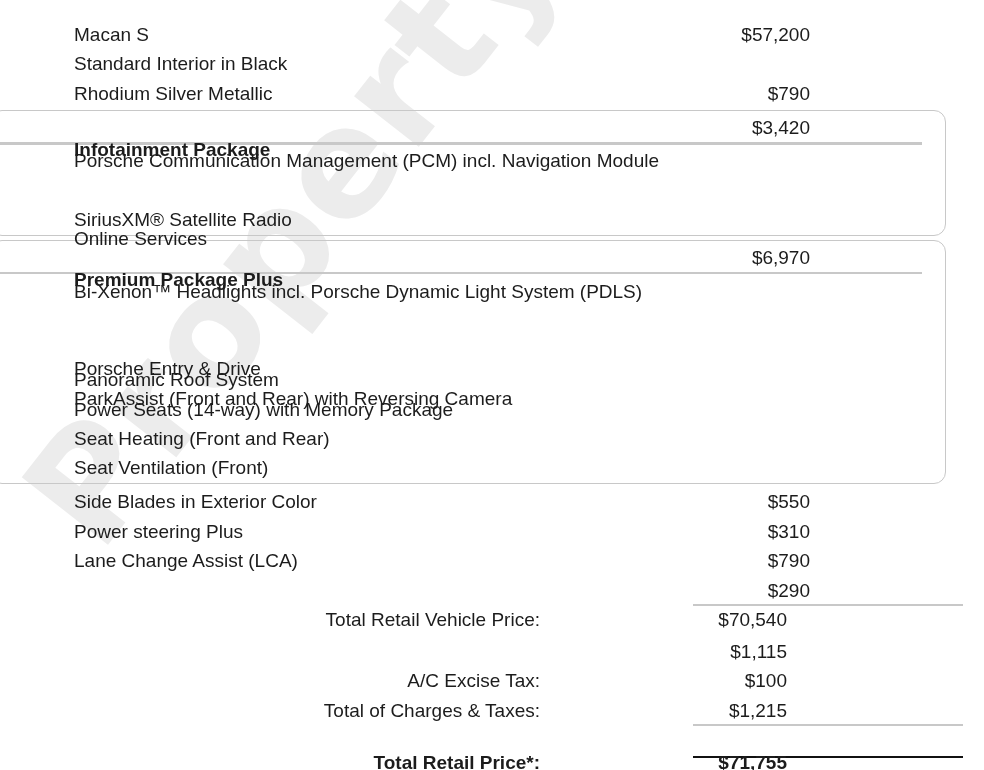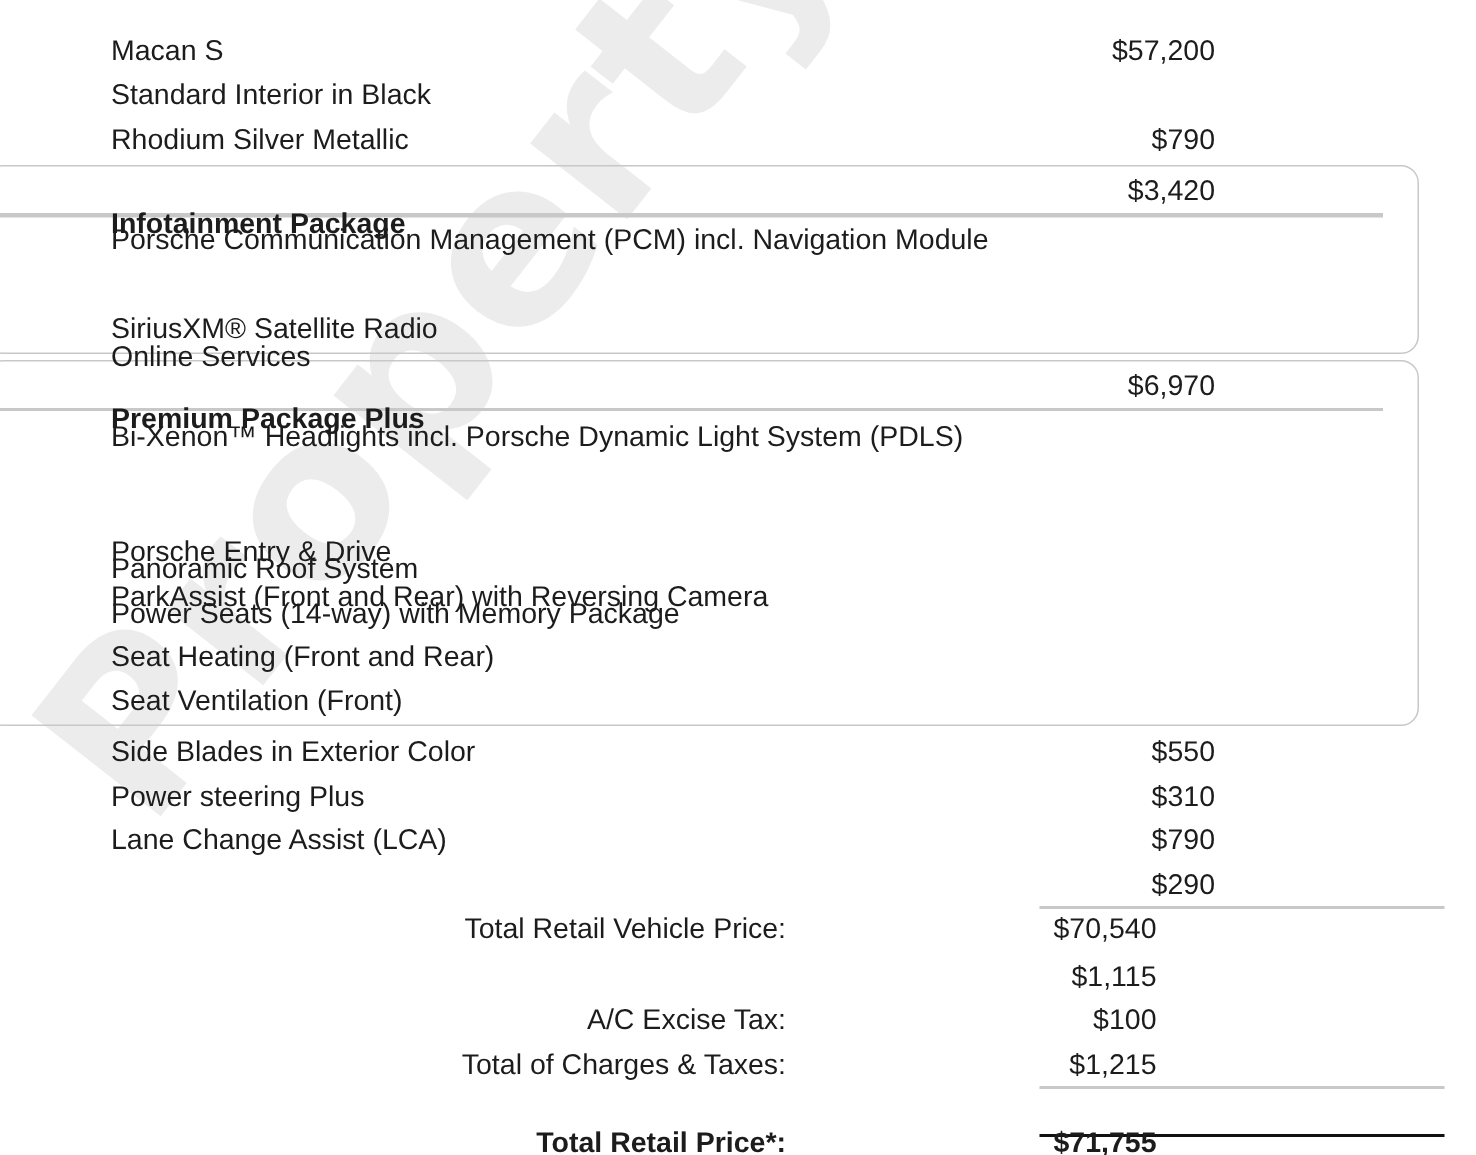--- a/index.html
+++ b/index.html
@@ -14,21 +14,21 @@
   }
   .row { position:absolute; left:0; width:876px; height:28px; z-index:2; }
   .row .label { position:absolute; left:74px; top:2px; white-space:nowrap; }
   .row .price { position:absolute; right:66px; top:2px; white-space:nowrap; text-align:right; }
   .bold { font-weight:bold;margin-top:22px; }
   .pkg-box {
     position:absolute; left:-10px; width:954px; border:1.5px solid #c8c8c8; border-radius:12px;
     background:transparent; z-index:1;
   }
   .hline { position:absolute; height:0; z-index:1; }
-  .sum-row { position:absolute; width:816px; height:28px; z-index:2; left:0; }
+  .sum-row { position:absolute; width:816px; height:28px; z-index:2; left:16px; }
   .sum-row .label { position:absolute; right:292px; top:2px; white-space:nowrap; text-align:right; }
   .sum-row .price { position:absolute; right:45px; top:2px; white-space:nowrap; }
 </style>
 </head>
 <body>
 
 <div class="wm">Property of POL</div>
 
 <div class="row" style="top:22px;">
   <span class="label">Macan S</span>

